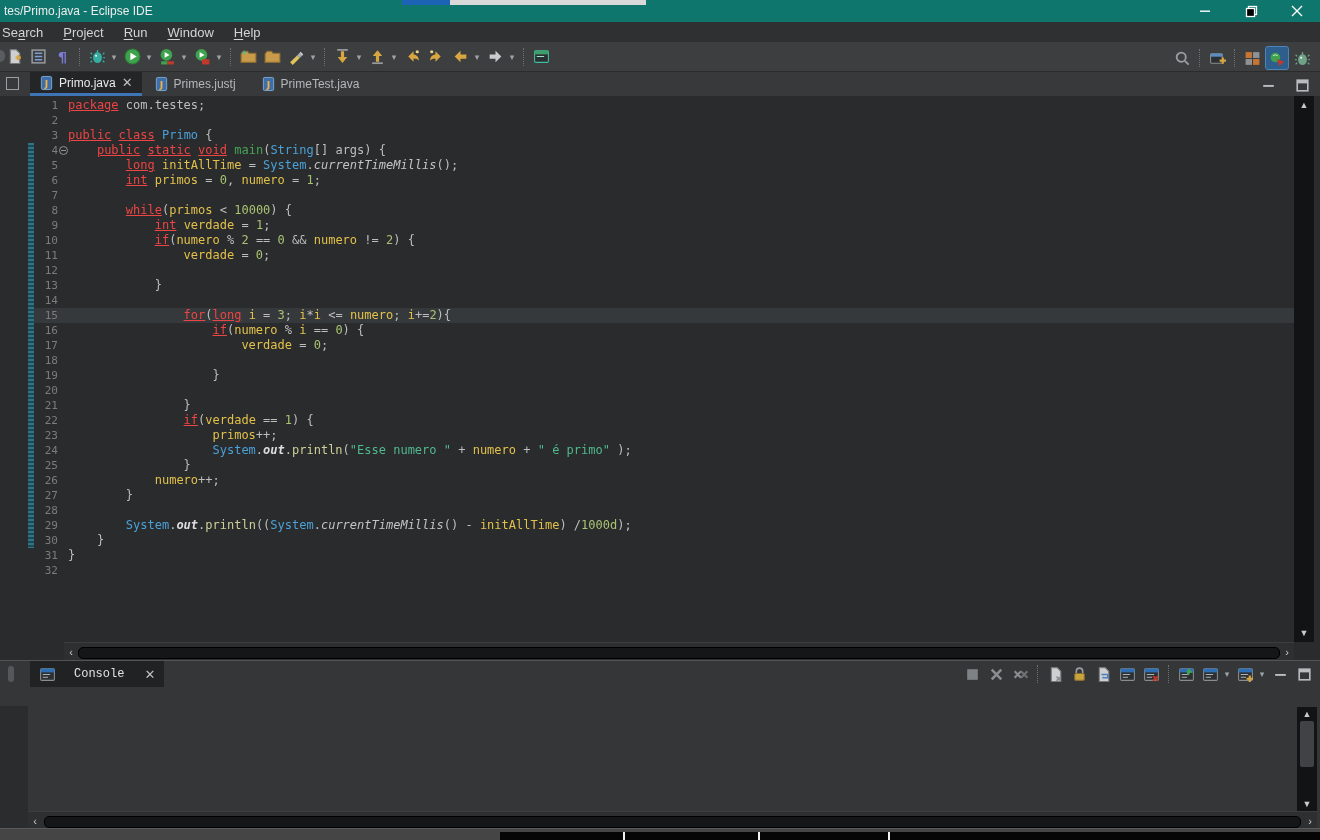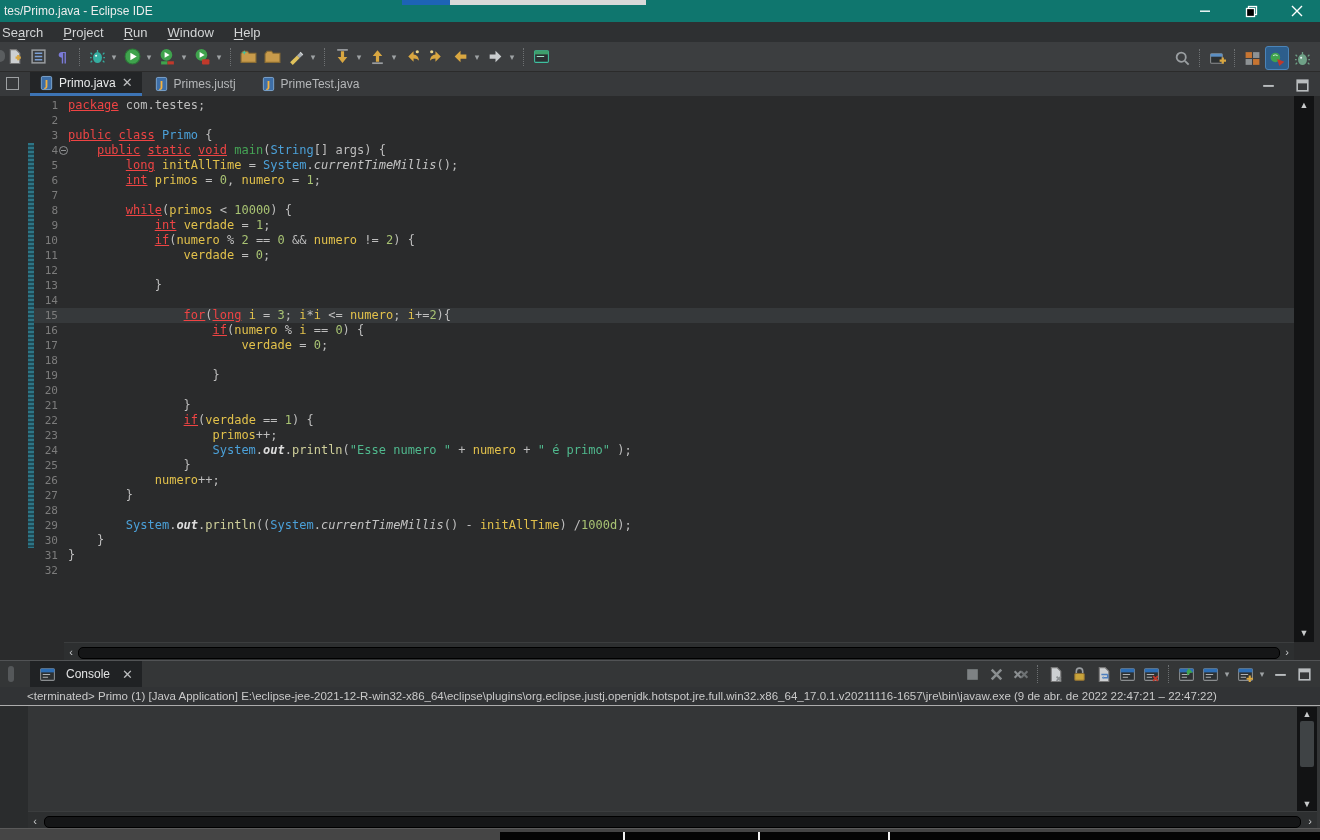--- a/index.html
+++ b/index.html
@@ -69,21 +69,21 @@
   #ehscroll{left:64px;top:546px;width:1230px;height:18px;}
   .hthumb{position:absolute;top:4px;height:10px;background:#151617;border:1px solid #000;border-radius:5px;}
   .harrow{position:absolute;top:0;width:14px;height:18px;color:#C9CBCC;font-size:11px;
     display:flex;align-items:center;justify-content:center;}
 
   
   #console{left:0;top:660px;width:1320px;height:168px;background:#343637;border-top:1px solid #515355;box-sizing:border-box;}
   #cgrip{left:8px;top:5px;width:6px;height:16px;background:#55585A;border-radius:3px;}
   #ctab{position:absolute;left:30px;top:0;height:26px;background:#202224;color:#E2E3E4;
     display:flex;align-items:center;padding:0 9px;font-size:12px;}
-  #ctab .tablabel{margin:0 10px;}
+  #ctab .tablabel{margin:0 18px;font-family:Liberation Mono, monospace;}
   #ctoolbar{position:absolute;right:4px;top:2px;display:flex;align-items:center;height:22px;}
   #cstatus{left:0;top:26px;width:1320px;height:19px;background:#313335;color:#C9C9C9;font-size:11.5px;
     line-height:18px;white-space:nowrap;padding-left:27px;box-sizing:border-box;
     border-bottom:1px solid #ACACAC;overflow:hidden;}
   #ctrim{left:0;top:45px;width:28px;height:123px;background:#2A2C2D;}
   #cout{left:34px;top:48px;font-family:"DejaVu Sans Mono",monospace;font-size:12px;line-height:15px;
     color:#D3D3D3;white-space:pre;}
   #cvscroll{left:1297px;top:46px;width:20px;height:104px;}
   #cvthumb{position:absolute;left:3px;top:14px;width:14px;height:46px;background:#3F4345;border-radius:2px;}
   #chscroll{left:28px;top:150px;width:1289px;height:18px;}
@@ -483,21 +483,20 @@
           <rect x="3" y="7.5" width="10" height="1.8" fill="#B9BDBF"></rect>
         </svg>
       </span>
       <span class="tbicon">
         <svg width="17" height="17" viewBox="0 0 16 16">
           <rect x="3" y="3" width="10" height="10" fill="none" stroke="#B9BDBF" stroke-width="1.5"></rect>
           <rect x="3" y="3" width="10" height="3" fill="#B9BDBF"></rect>
         </svg>
       </span>
     </div>
-  <div class="abs" id="cstatus">&lt;terminated&gt; Primo (1) [Java Application] E:\eclipse-jee-2021-12-R-win32-x86_64\eclipse\plugins\org.eclipse.justj.openjdk.hotspot.jre.full.win32.x86_64_17.0.1.v20211116-1657\jre\bin\javaw.exe  (9 de abr. de 2022 22:47:21 – 22:47:22)</div>
   <div class="abs" id="ctrim"></div>
 
   <div class="abs scrolltrack-v" id="cvscroll">
     <div class="scr-arrow" style="top:0;">▲</div>
     <div class="scr-arrow" style="bottom:0;">▼</div>
     <div id="cvthumb"></div>
   </div>
   <div class="abs hscroll" id="chscroll">
     <div class="harrow" style="left:0;">‹</div>
     <div class="harrow" style="right:0;">›</div>

